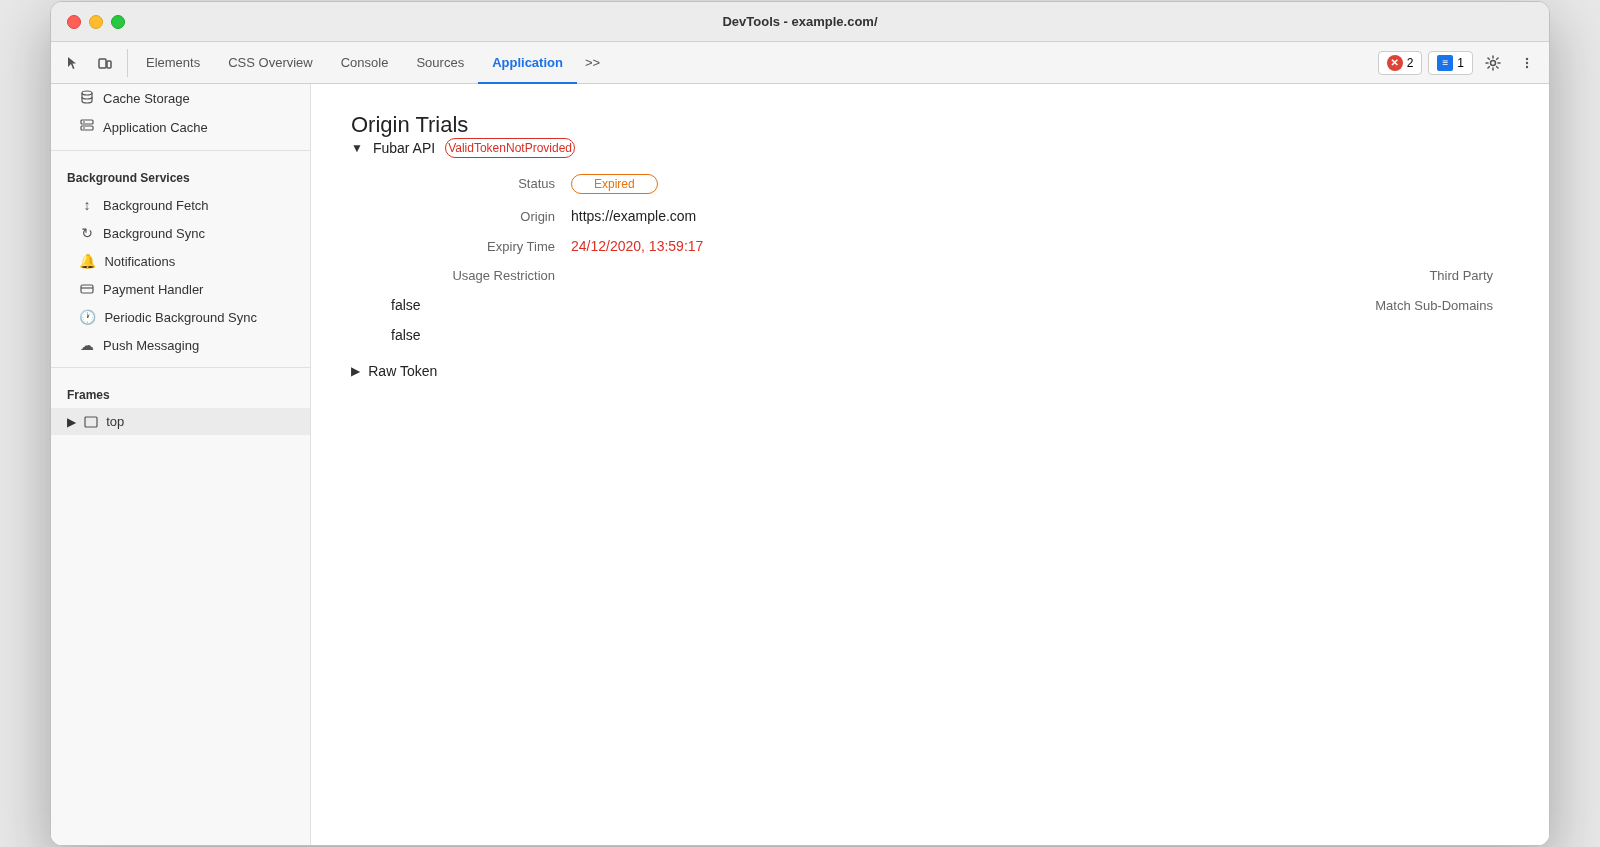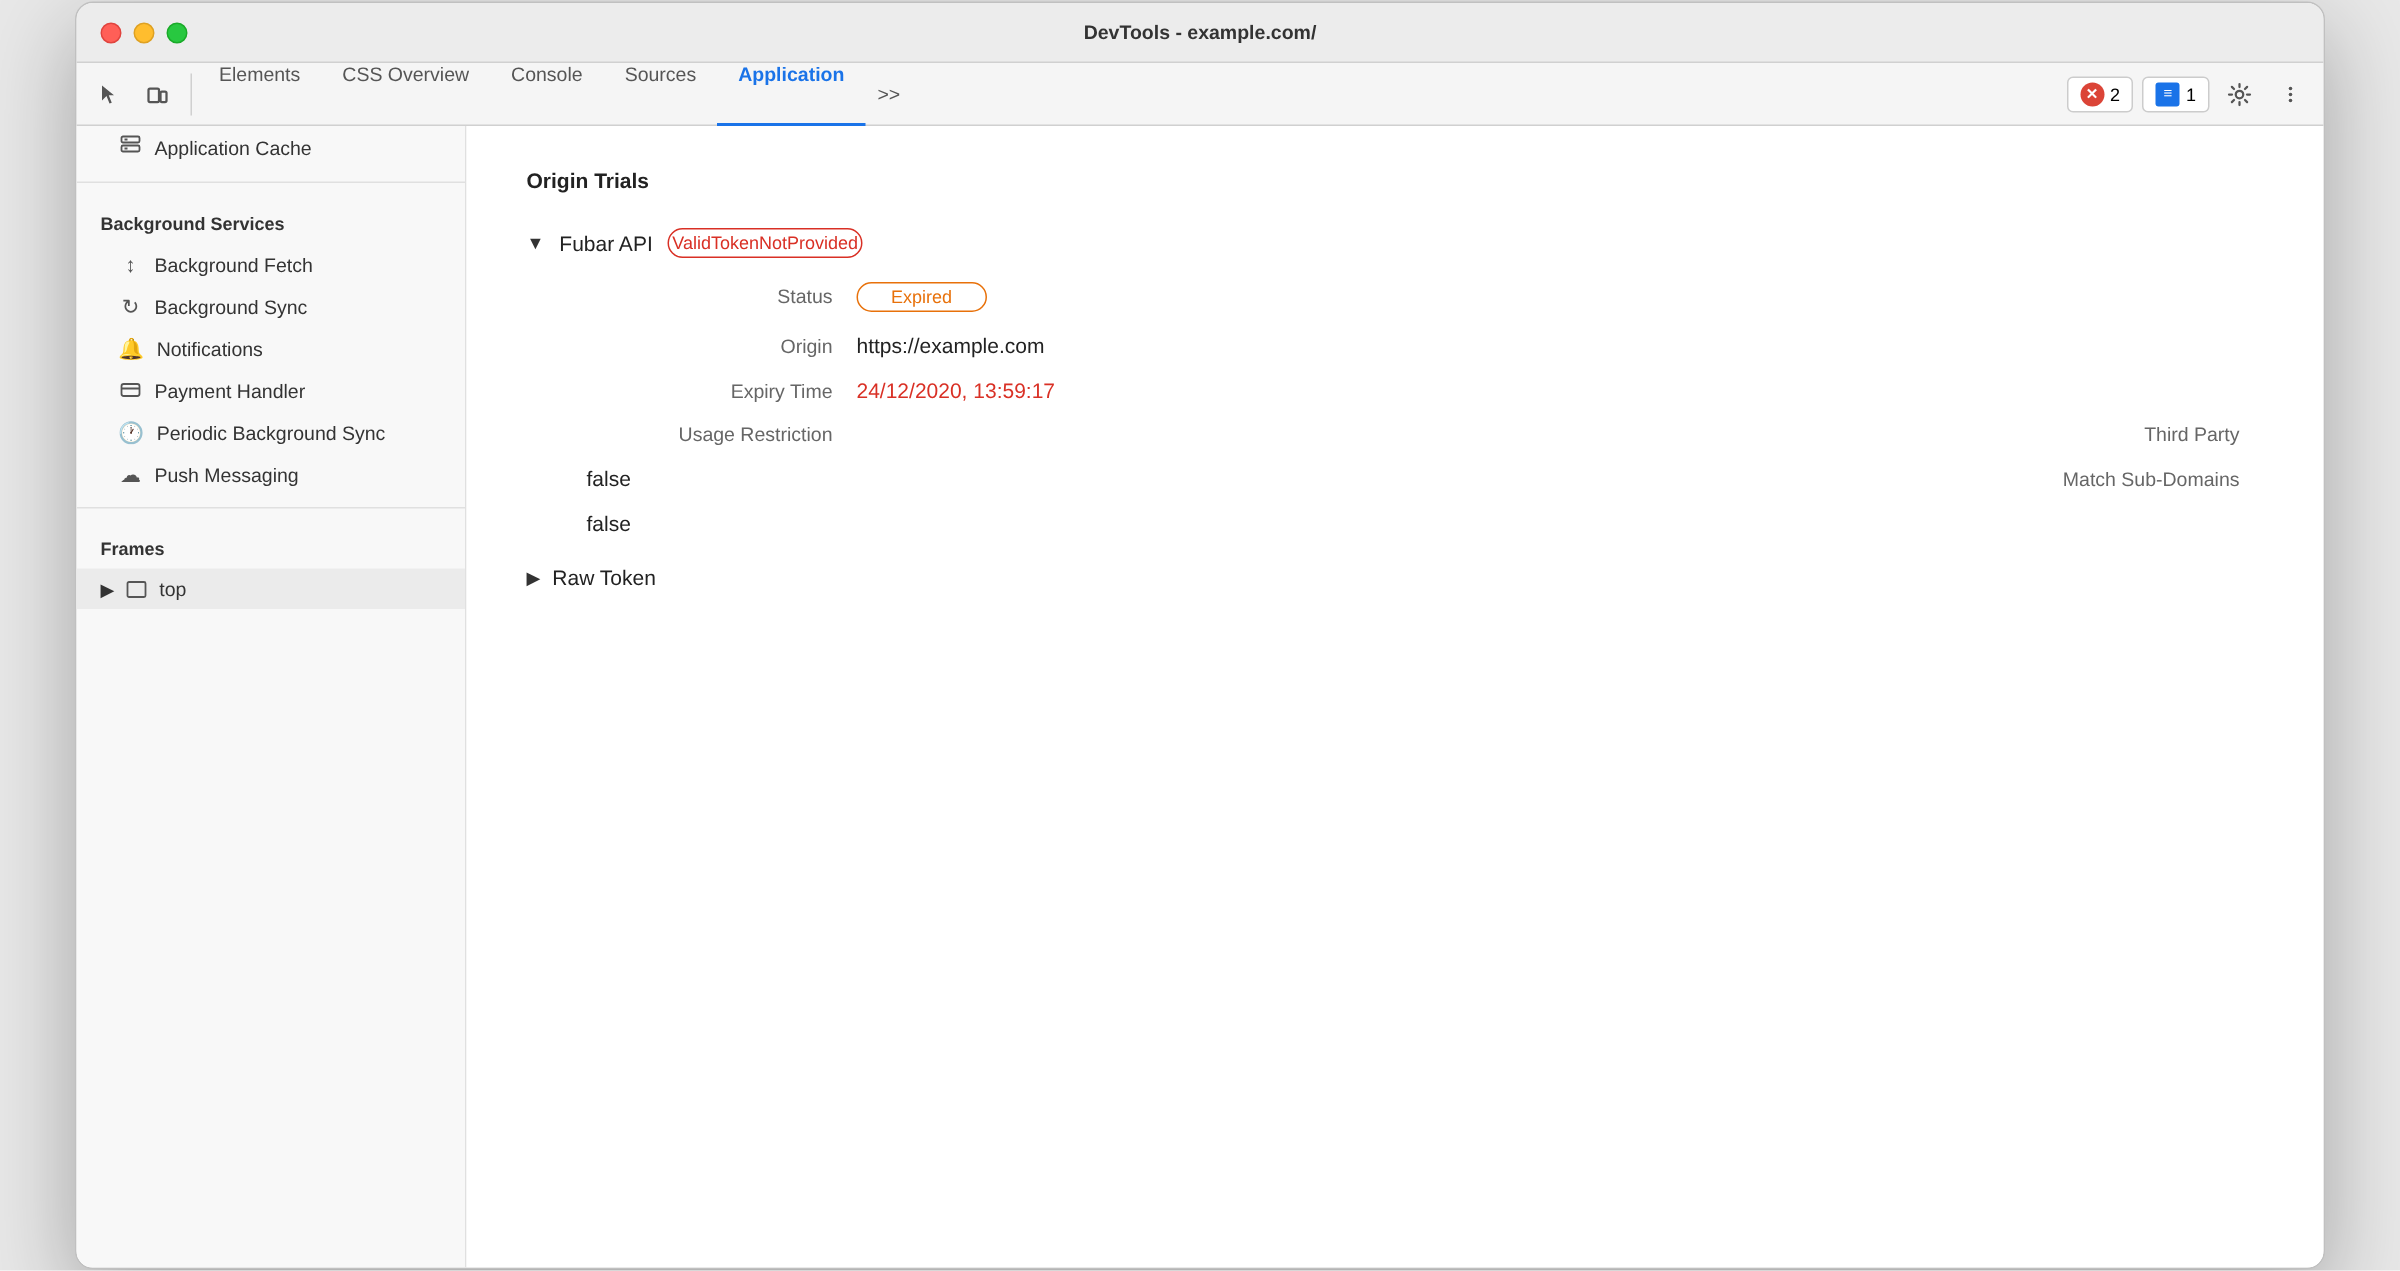--- a/index.html
+++ b/index.html
@@ -75,21 +75,21 @@
       justify-content: center;
       border-radius: 4px;
       cursor: pointer;
       color: #555;
       font-size: 14px;
     }
     .tab {
       padding: 0 14px;
       height: 42px;
       display: flex;
-      align-items: flex-start;
+      align-items: center;
       font-size: 13px;
       color: #555;
       cursor: pointer;
       white-space: nowrap;
       position: relative;
     }
     .tab.active {
       color: #1a73e8;
       font-weight: 600;
     }
@@ -184,24 +184,23 @@
       margin: 8px 0;
     }
     
     .content {
       flex: 1;
       padding: 28px 40px;
       overflow-y: auto;
       background: white;
     }
     .content-title {
-      font-size: 14px;
-      font-weight: 700;
+      font-size: 22px;
+      font-weight: 400;
       color: #222;
-      margin-bottom: 24px;
     }
     
     .trial-section {
       margin-bottom: 8px;
     }
     .trial-header {
       display: flex;
       align-items: center;
       gap: 10px;
       font-size: 14px;
@@ -355,20 +354,30 @@
           <circle cx="8" cy="12" r="1.2" fill="#555"></circle>
         </svg>
       </div>
     </div>
   </div>
 
   <div class="main">
 
     <div class="sidebar">
 
+      <div class="sidebar-item">
+        <span class="icon">
+          <svg width="14" height="14" viewBox="0 0 14 14" fill="none">
+            <ellipse cx="7" cy="3" rx="5" ry="2" stroke="#555" stroke-width="1.2"></ellipse>
+            <path d="M2 3v4c0 1.1 2.24 2 5 2s5-.9 5-2V3" stroke="#555" stroke-width="1.2"></path>
+            <path d="M2 7v4c0 1.1 2.24 2 5 2s5-.9 5-2V7" stroke="#555" stroke-width="1.2"></path>
+          </svg>
+        </span>
+        <span>Cache Storage</span>
+      </div>
 
       <div class="sidebar-item">
         <span class="icon">
           <svg width="14" height="14" viewBox="0 0 14 14" fill="none">
             <rect x="1" y="1" width="12" height="4" rx="1" stroke="#555" stroke-width="1.2"></rect>
             <rect x="1" y="7" width="12" height="4" rx="1" stroke="#555" stroke-width="1.2"></rect>
             <line x1="3" y1="3" x2="5" y2="3" stroke="#555" stroke-width="1.2"></line>
             <line x1="3" y1="9" x2="5" y2="9" stroke="#555" stroke-width="1.2"></line>
           </svg>
         </span>

